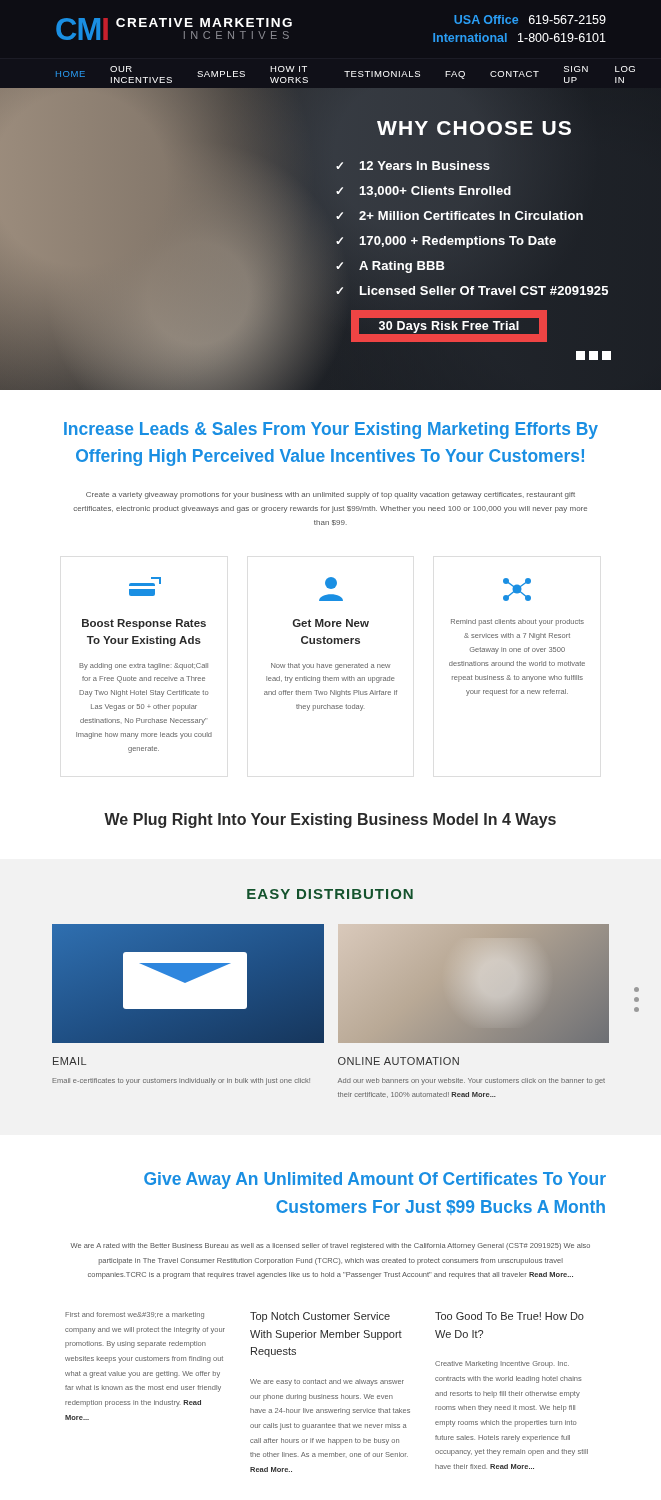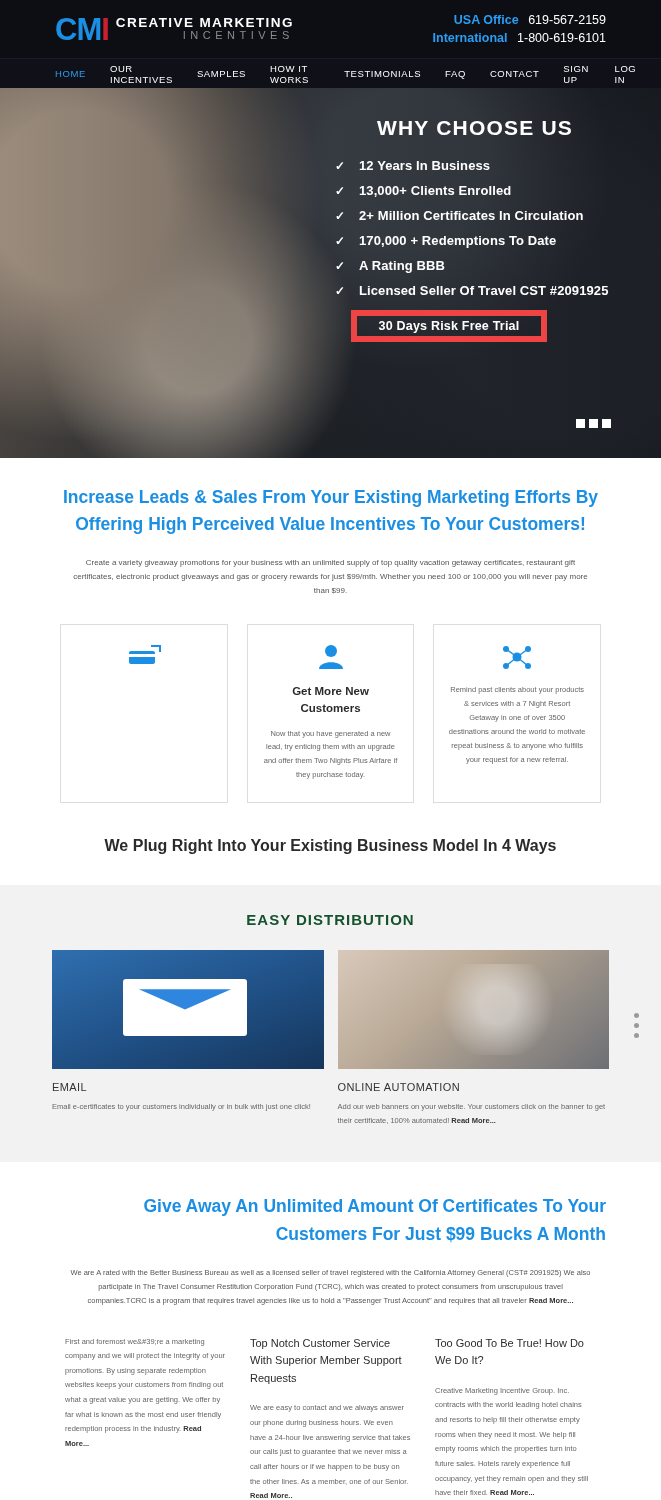--- a/index.html
+++ b/index.html
@@ -63,21 +63,21 @@
     margin-right: 24px;
     text-decoration: none;
     text-transform: uppercase;
     cursor: pointer;
   }
   .nav-item.active { color: #2a9df4; }
 
   
   .hero {
     position: relative;
-    height: 370px;
+    height: 302px;
     overflow: hidden;
     background: #0f766e;
   }
   .hero-photo {
     position: absolute; inset: 0;
     background:
       radial-gradient(circle at 12% 30%, #cbb6a0 0 14%, rgba(203,182,160,0) 38%),
       radial-gradient(circle at 30% 68%, #e8d9c6 0 10%, rgba(232,217,198,0) 30%),
       radial-gradient(circle at 62% 22%, #5d646e 0 16%, rgba(93,100,110,0) 40%),
       radial-gradient(circle at 88% 60%, #3a4049 0 20%, rgba(58,64,73,0) 46%),
@@ -111,21 +111,21 @@
     width: 14px;
     margin-right: 10px;
     color: #fff;
     font-size: 12px;
   }
   .trial-btn {
     margin-top: 12px;
     margin-left: 16px;
     width: 196px;
     height: 32px;
-    border: 6px solid #ef4444;
+    border: 8px solid #ef4444;
     color: #fff;
     font-size: 12.5px;
     font-weight: bold;
     display: flex;
     align-items: center;
     justify-content: center;
     background: transparent;
     cursor: pointer;
     letter-spacing: 0.2px;
   }
@@ -387,20 +387,22 @@
 
   <div class="cards">
     <div class="card">
       <div class="card-icon">
         <svg width="34" height="26" viewBox="0 0 34 26">
           <rect x="2" y="8" width="26" height="13" rx="2" fill="#1a8fe3"></rect>
           <rect x="2" y="11" width="26" height="3" fill="#ffffff"></rect>
           <path d="M24 3 L33 3 L33 9" stroke="#1a8fe3" stroke-width="2" fill="none"></path>
         </svg>
       </div>
+      <div class="card-title">Boost Response Rates To Your Existing Ads</div>
+      <div class="card-body">By adding one extra tagline: &amp;quot;Call for a Free Quote and receive a Three Day Two Night Hotel Stay Certificate to Las Vegas or 50 + other popular destinations, No Purchase Necessary" Imagine how many more leads you could generate.</div>
     </div>
     <div class="card">
       <div class="card-icon">
         <svg width="30" height="28" viewBox="0 0 30 28">
           <circle cx="15" cy="8" r="6" fill="#1a8fe3"></circle>
           <path d="M3 26 C3 17 27 17 27 26 Z" fill="#1a8fe3"></path>
         </svg>
       </div>
       <div class="card-title">Get More New Customers</div>
       <div class="card-body">Now that you have generated a new lead, try enticing them with an upgrade and offer them Two Nights Plus Airfare if they purchase today.</div>

